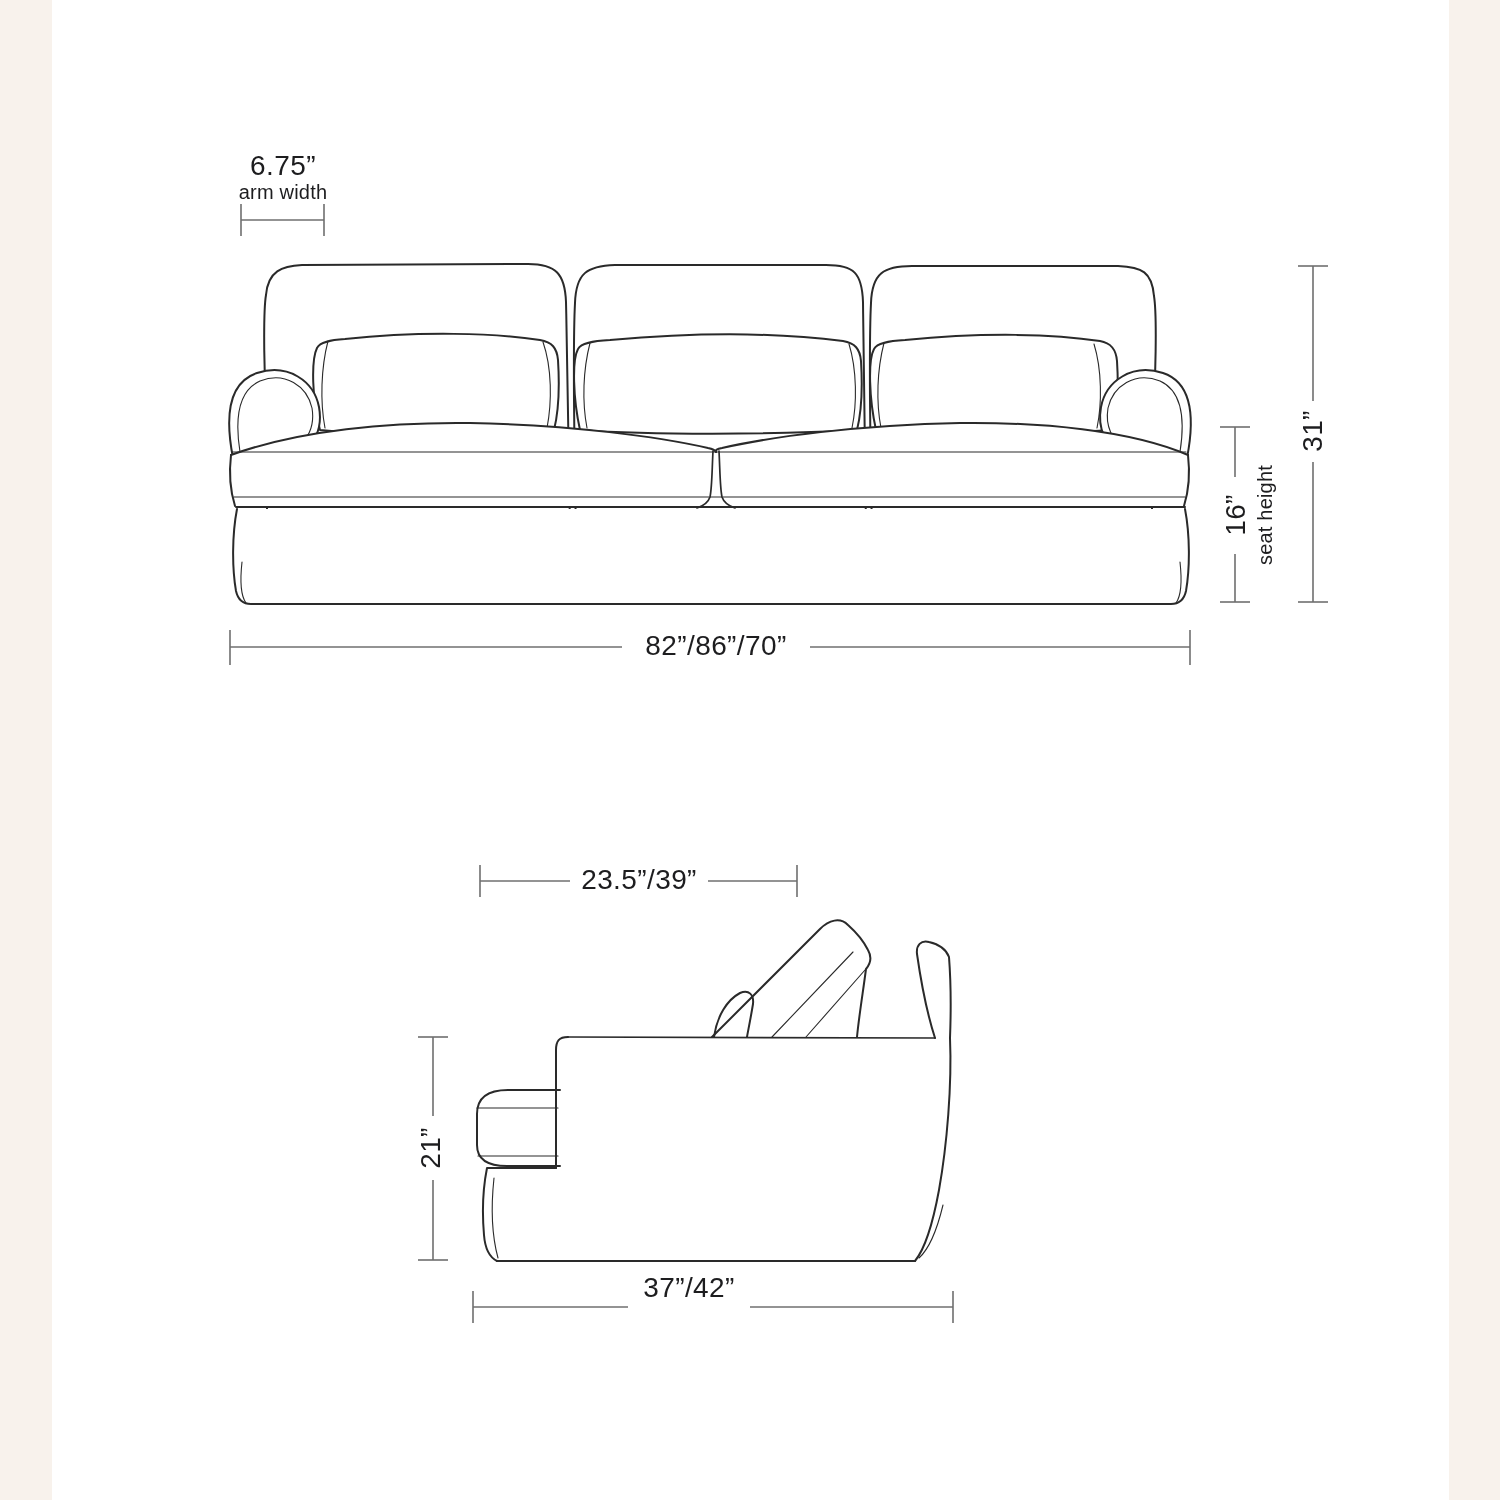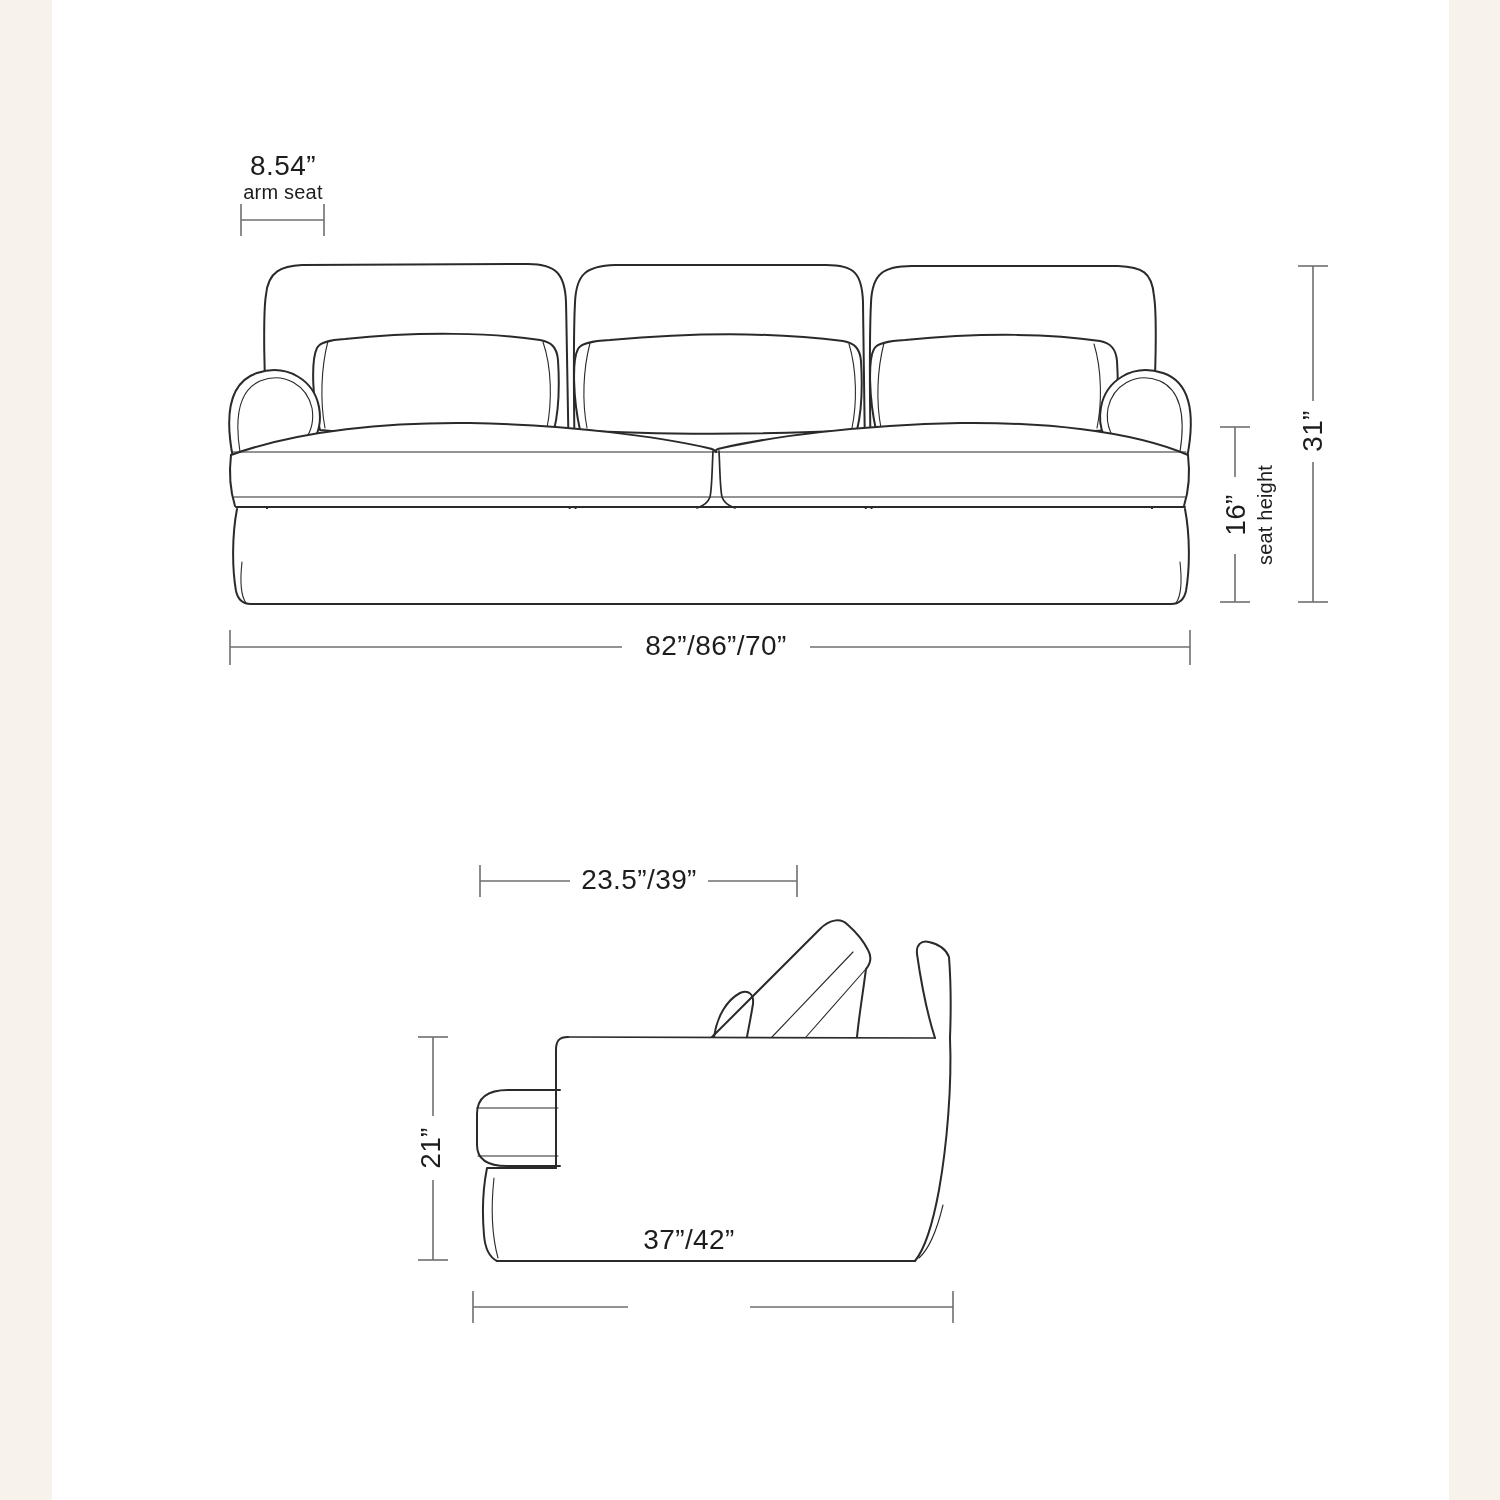--- a/index.html
+++ b/index.html
@@ -154,31 +154,31 @@
       <path class="dim" d="M 418 1037 L 448 1037"></path>
       <path class="dim" d="M 418 1260 L 448 1260"></path>
 
       <path class="dim" d="M 473 1307 L 628 1307"></path>
       <path class="dim" d="M 750 1307 L 953 1307"></path>
       <path class="dim" d="M 473 1291 L 473 1323"></path>
       <path class="dim" d="M 953 1291 L 953 1323"></path>
     </g>
   </svg>
 
-  <div class="lbl" style="left:283px;top:166px;">8.54”</div>
-  <div class="lbl small" style="left:283px;top:192px;">arm seat</div>
+  <div class="lbl" style="left:283px;top:166px;">6.75”</div>
+  <div class="lbl small" style="left:283px;top:192px;">arm width</div>
 
   <div class="lbl" style="left:716px;top:646px;">82”/86”/70”</div>
 
   <div class="lbl rot" style="left:1313px;top:431px;">31”</div>
 
   <div class="lbl-group" style="left:1248px;top:515px;">
     <div class="value">16”</div>
     <div class="caption">seat height</div>
   </div>
 
   <div class="lbl" style="left:639px;top:880px;">23.5”/39”</div>
 
   <div class="lbl rot" style="left:431px;top:1148px;">21”</div>
 
-  <div class="lbl" style="left:689px;top:1240px;text-align:right;">37”/42”</div>
+  <div class="lbl" style="left:689px;top:1288px;text-align:right;">37”/42”</div>
 
 </div>
 
 </body></html>

